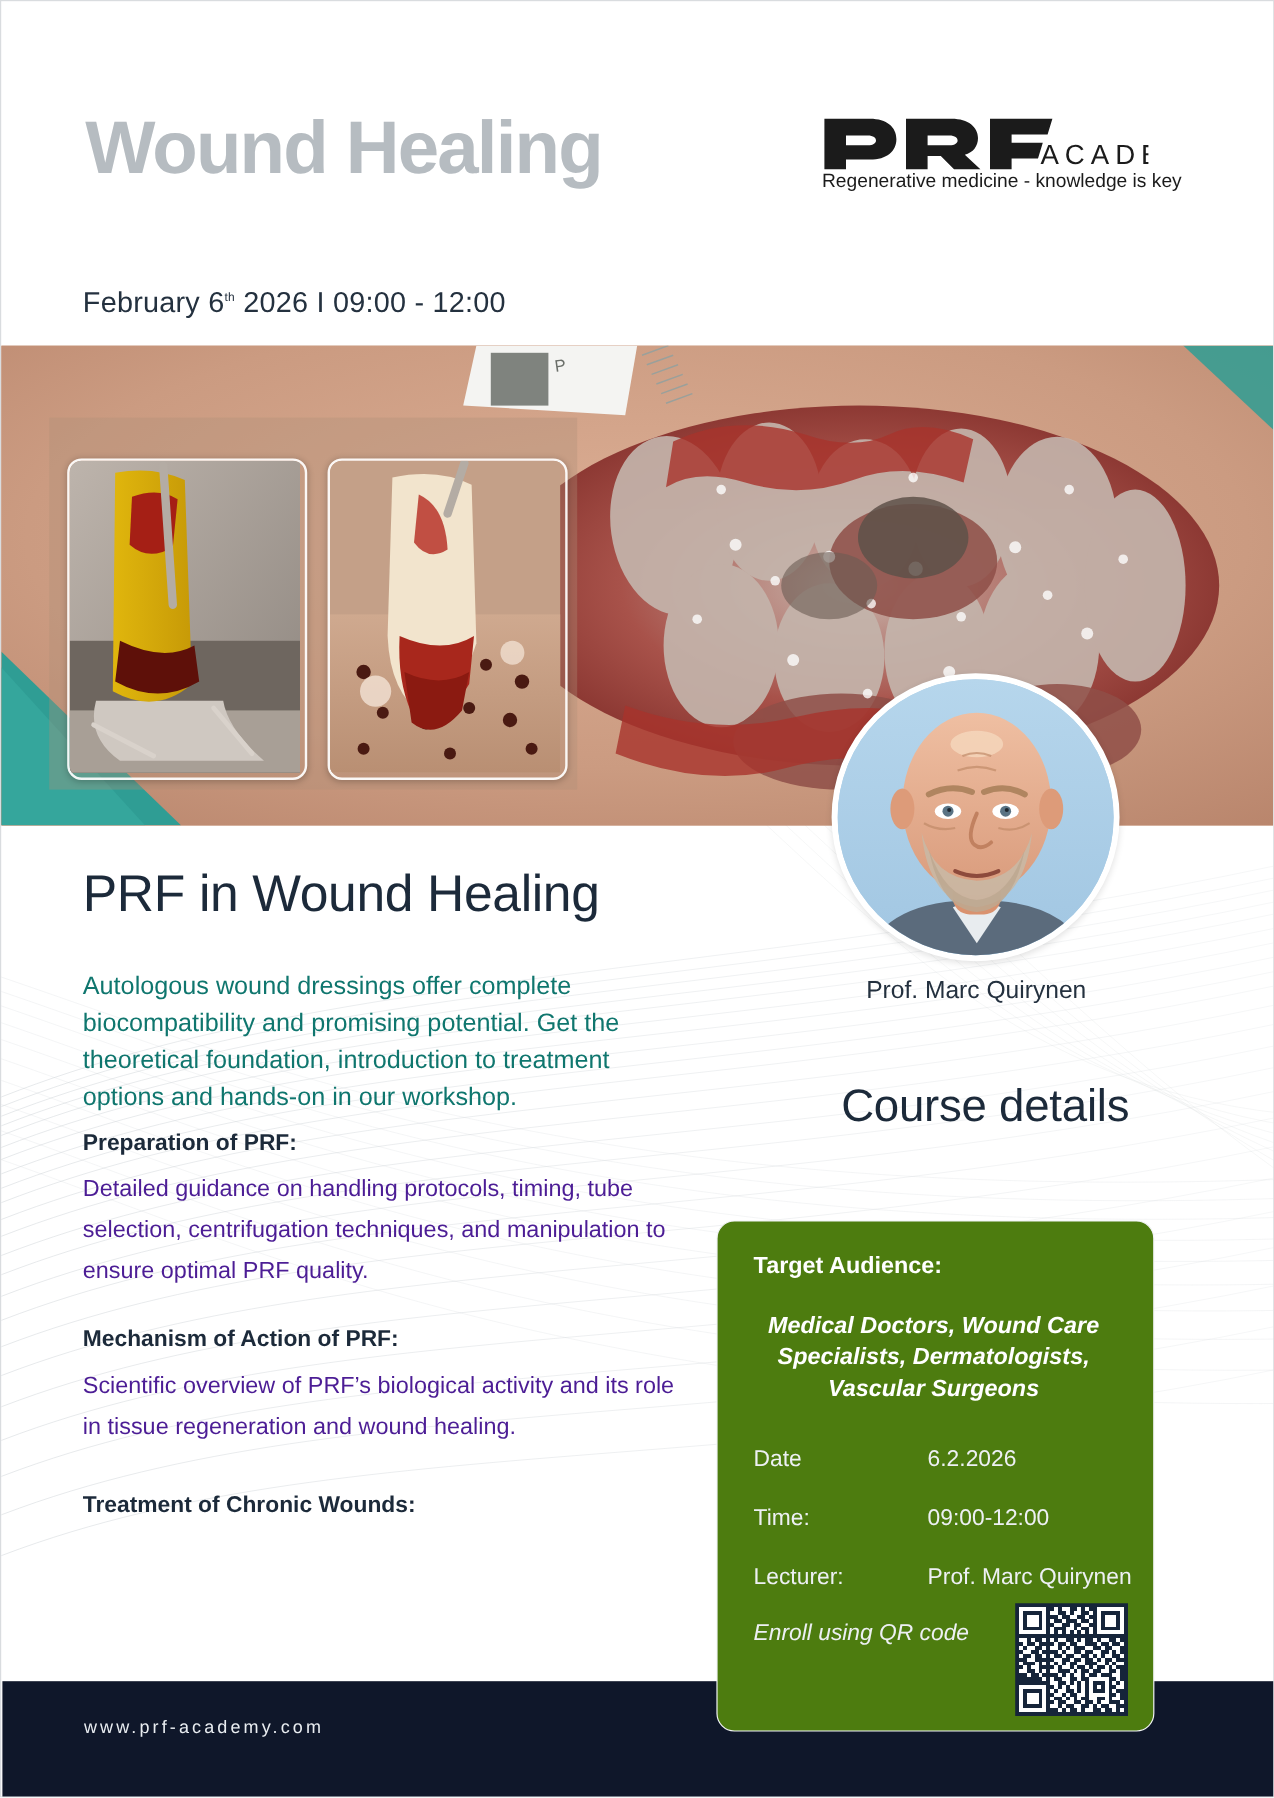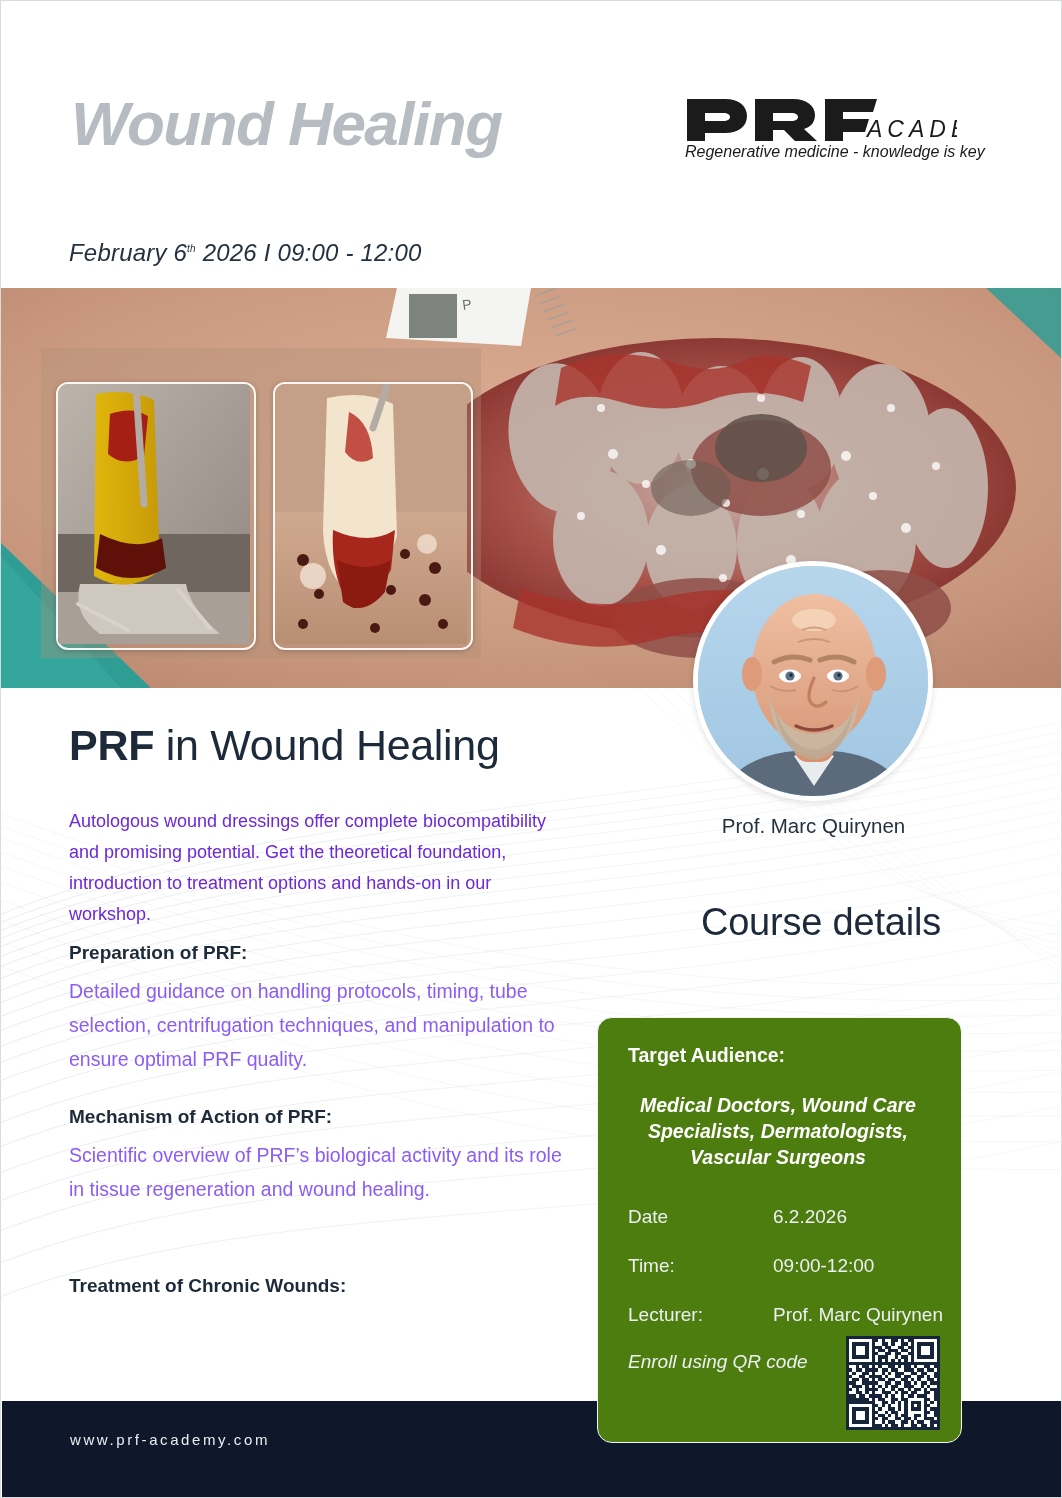--- a/index.html
+++ b/index.html
@@ -19,21 +19,21 @@
   }
 
   
   .texture{
     position:absolute;left:0;top:680px;width:1062px;height:818px;
     overflow:hidden;pointer-events:none;z-index:0;
   }
   .texture svg{display:block;}
 
   
-  .header{position:absolute;left:0;top:0;width:938px;height:287px;z-index:3;font-style:italic;}
+  .header{position:absolute;left:0;top:0;width:938px;height:287px;z-index:3;}
   .title{
     position:absolute;left:70px;top:92px;
     font-size:62px;font-weight:bold;color:#b6bcc1;
     letter-spacing:-1.5px;line-height:1;
   }
   .datebar{
     position:absolute;left:68px;top:238px;
     font-size:24px;color:#24313f;letter-spacing:0.2px;
   }
   .datebar sup{font-size:10px;vertical-align:super;}
@@ -77,35 +77,35 @@
     font-size:20.5px;color:#24313f;z-index:6;
   }
 
   
   .main{position:absolute;left:0;top:687px;width:1062px;height:713px;z-index:4;}
   .h2{
     position:absolute;left:68px;top:33px;
     font-size:43px;color:#1c2a3a;font-weight:300;letter-spacing:-0.3px;
     white-space:nowrap;
   }
-  .h2 b{font-weight:bold;}
+  .h2 b{font-weight:normal;}
   .intro{
     position:absolute;left:68px;top:118px;width:500px;
-    font-size:18px;line-height:31px;color:#6d28d9;
+    font-size:21px;line-height:31px;color:#0f766e;
   }
   .sec{position:absolute;left:68px;width:500px;}
   .sec .sh{
     font-size:19px;font-weight:bold;color:#1c2a3a;margin:0 0 10px 0;
   }
   .sec .sb{
-    font-size:19.5px;line-height:34px;color:#8b5cf6;margin:0;
+    font-size:19.5px;line-height:34px;color:#4c1d95;margin:0;
   }
   .sec1{top:254px;}
   .sec2{top:418px;width:505px;}
-  .sec3{top:587px;}
+  .sec3{top:556px;}
 
   
   .cd-title{
     position:absolute;left:640px;top:900px;width:360px;text-align:center;
     font-size:38px;font-weight:300;color:#1c2a3a;z-index:5;letter-spacing:-0.2px;
   }
   .card{
     position:absolute;left:596px;top:1016px;width:365px;height:426px;
     background:#4d7c0f;border-radius:15px;
     border:1.5px solid #f2f4f6;

